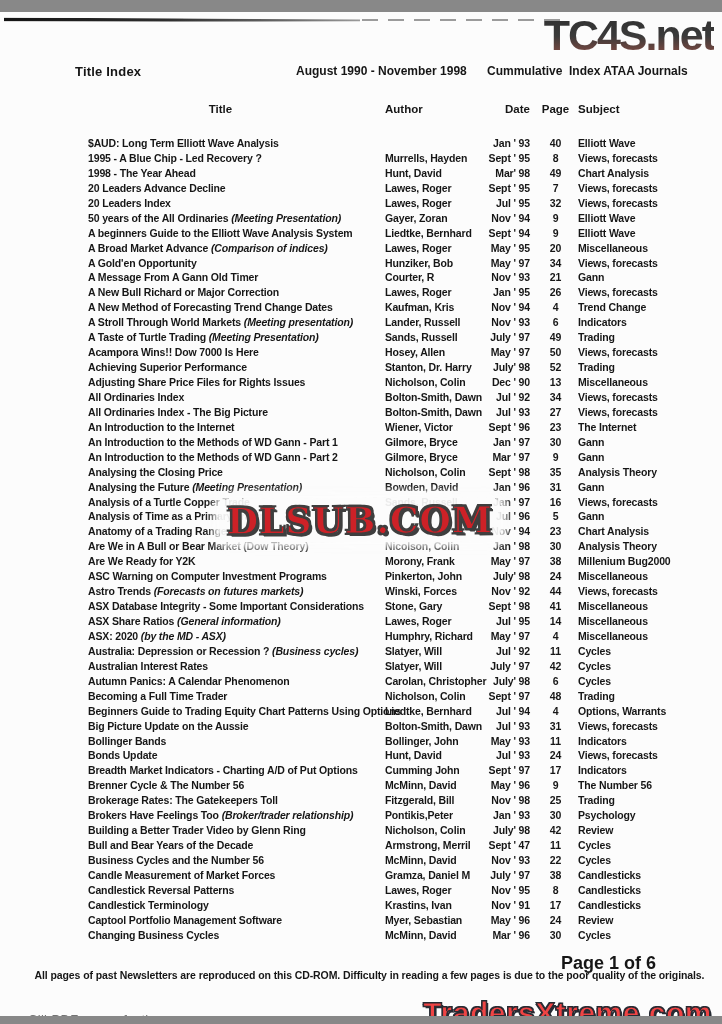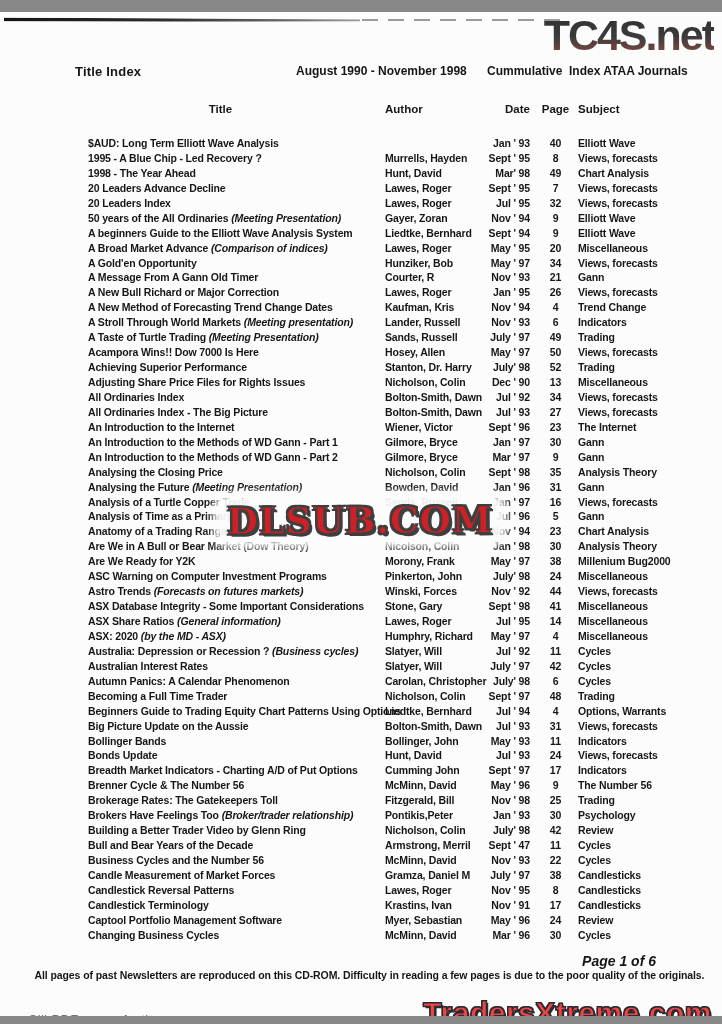--- a/index.html
+++ b/index.html
@@ -55,21 +55,21 @@
     font-family:"DejaVu Serif",serif;font-size:36px;font-weight:bold;letter-spacing:1px;
     color:#cd2127;
     -webkit-text-stroke:1px #3f3f3f;
     text-shadow:2px 2px 0 #3f3f3f,-2px 2px 0 #3f3f3f,2px -2px 0 #3f3f3f,-2px -2px 0 #3f3f3f,3px 3px 0 #3f3f3f;
     background:rgba(252,252,252,0.93);
     box-shadow:0 0 9px 6px rgba(252,252,252,0.93);
     border-radius:10px;
     transform:rotate(-0.3deg);
   }
   .foot-note{position:absolute;left:0;right:0;top:957px;text-align:center;font-size:10.5px;font-weight:bold;letter-spacing:-0.1px;padding-left:17px;}
-  .page-ind{position:absolute;right:66px;top:941px;font-size:14px;font-weight:bold;font-style:italic;}
+  .page-ind{position:absolute;right:66px;top:941px;font-size:18px;font-weight:bold;}
   .traders{
     position:absolute;right:10px;top:984px;
     font-size:30px;font-weight:bold;letter-spacing:0.5px;
     color:#ef4444;
     -webkit-text-stroke:1px #272b33;
     text-shadow:2px 2px 0 #272b33,-1px 1px 0 #272b33,1px -1px 0 #272b33,-1px -1px 0 #272b33,0 0 6px #ffffff;
   }
   .clibpdf{position:absolute;left:28px;top:1000px;font-size:13px;color:#737373;letter-spacing:0.3px;}
 </style>
 </head>

